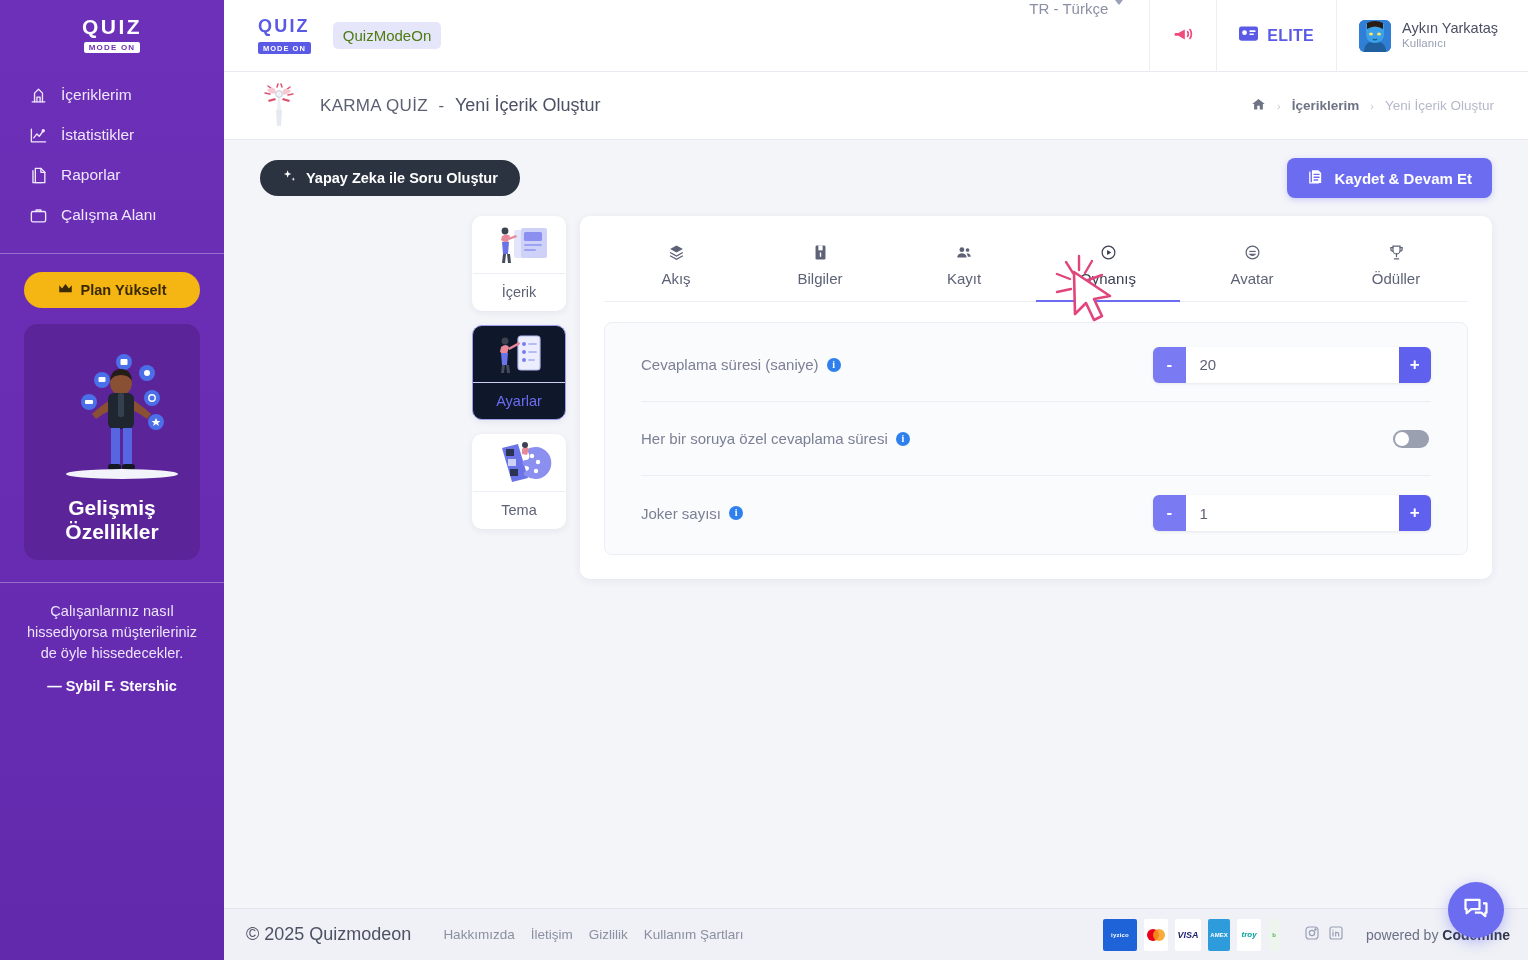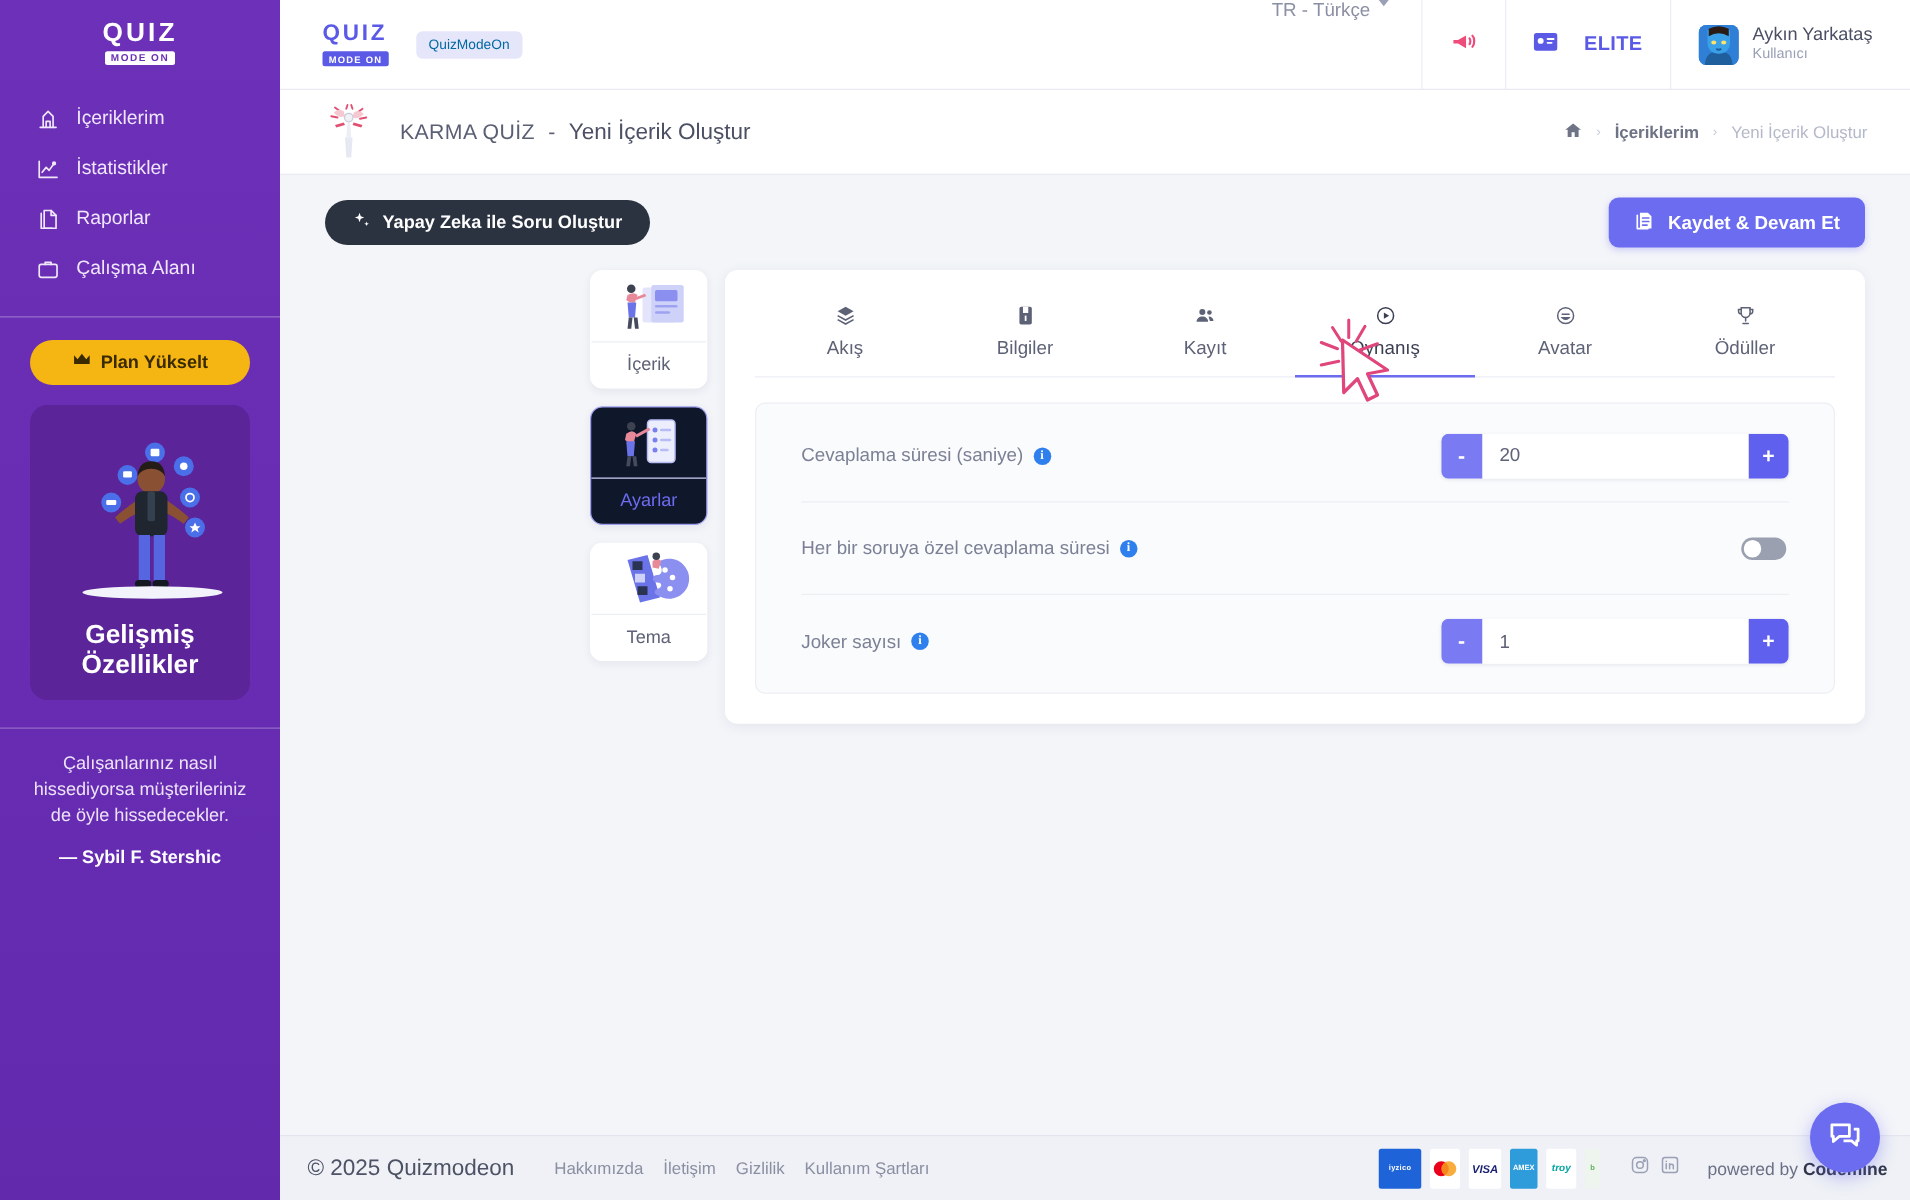--- a/index.html
+++ b/index.html
@@ -70,28 +70,28 @@
   
   .topbar {
     height: 72px; background: #ffffff;
     border-bottom: 1px solid #e9eaf2;
     display: flex; align-items: center; padding-left: 34px;
   }
   .tb-logo { display: flex; align-items: center; gap: 22px; }
   .tb-logo .lq-top { color: #5a5ae6; font-size: 18px; font-weight: 700; letter-spacing: 2.2px; }
   .tb-logo .lq-bot { background: #5a5ae6; color: #fff; font-size: 7.5px; font-weight: 700; letter-spacing: 1px; padding: 2px 5px 1px; border-radius: 2px; display:inline-block; margin-top:2px;}
   .tb-chip {
-    background: #e6e6fb; color: #0369a1; font-size: 11px;
+    background: #e6e6fb; color: #4d7c0f; font-size: 15px;
     padding: 5px 10px; border-radius: 5px;
   }
   .tb-right { margin-left: auto; display: flex; align-items: stretch; height: 72px; }
   .tb-cell { display: flex; align-items: center; padding: 0 22px; border-left: 1px solid #eceef5; cursor: pointer; }
   .tb-lang { color: #8b8fa3; font-size: 15px; display: flex; align-items: flex-start; gap: 7px; border-left: none; padding-right: 26px;}
   .caret { width: 0; height: 0; border-left: 4px solid transparent; border-right: 4px solid transparent; border-top: 5px solid #9aa0b5; }
-  .tb-elite { color: #5a5ae6; font-size: 16px; font-weight: 700; display: flex; align-items: center; gap: 21px; letter-spacing:.3px;}
+  .tb-elite { color: #5a5ae6; font-size: 16px; font-weight: 700; display: flex; align-items: center; gap: 9px; letter-spacing:.3px;}
   .tb-user { display: flex; align-items: center; gap: 11px; padding-right: 30px; }
   .avatar-img {
     width: 32px; height: 32px; border-radius: 6px; overflow: hidden;
     background: #2e7bd6; display:block;
   }
   .u-name { color: #4b4f63; font-size: 14.5px; line-height: 1.15; }
   .u-role { color: #9aa0b5; font-size: 11.5px; line-height: 1.3; }
 
   
   .titlebar {

